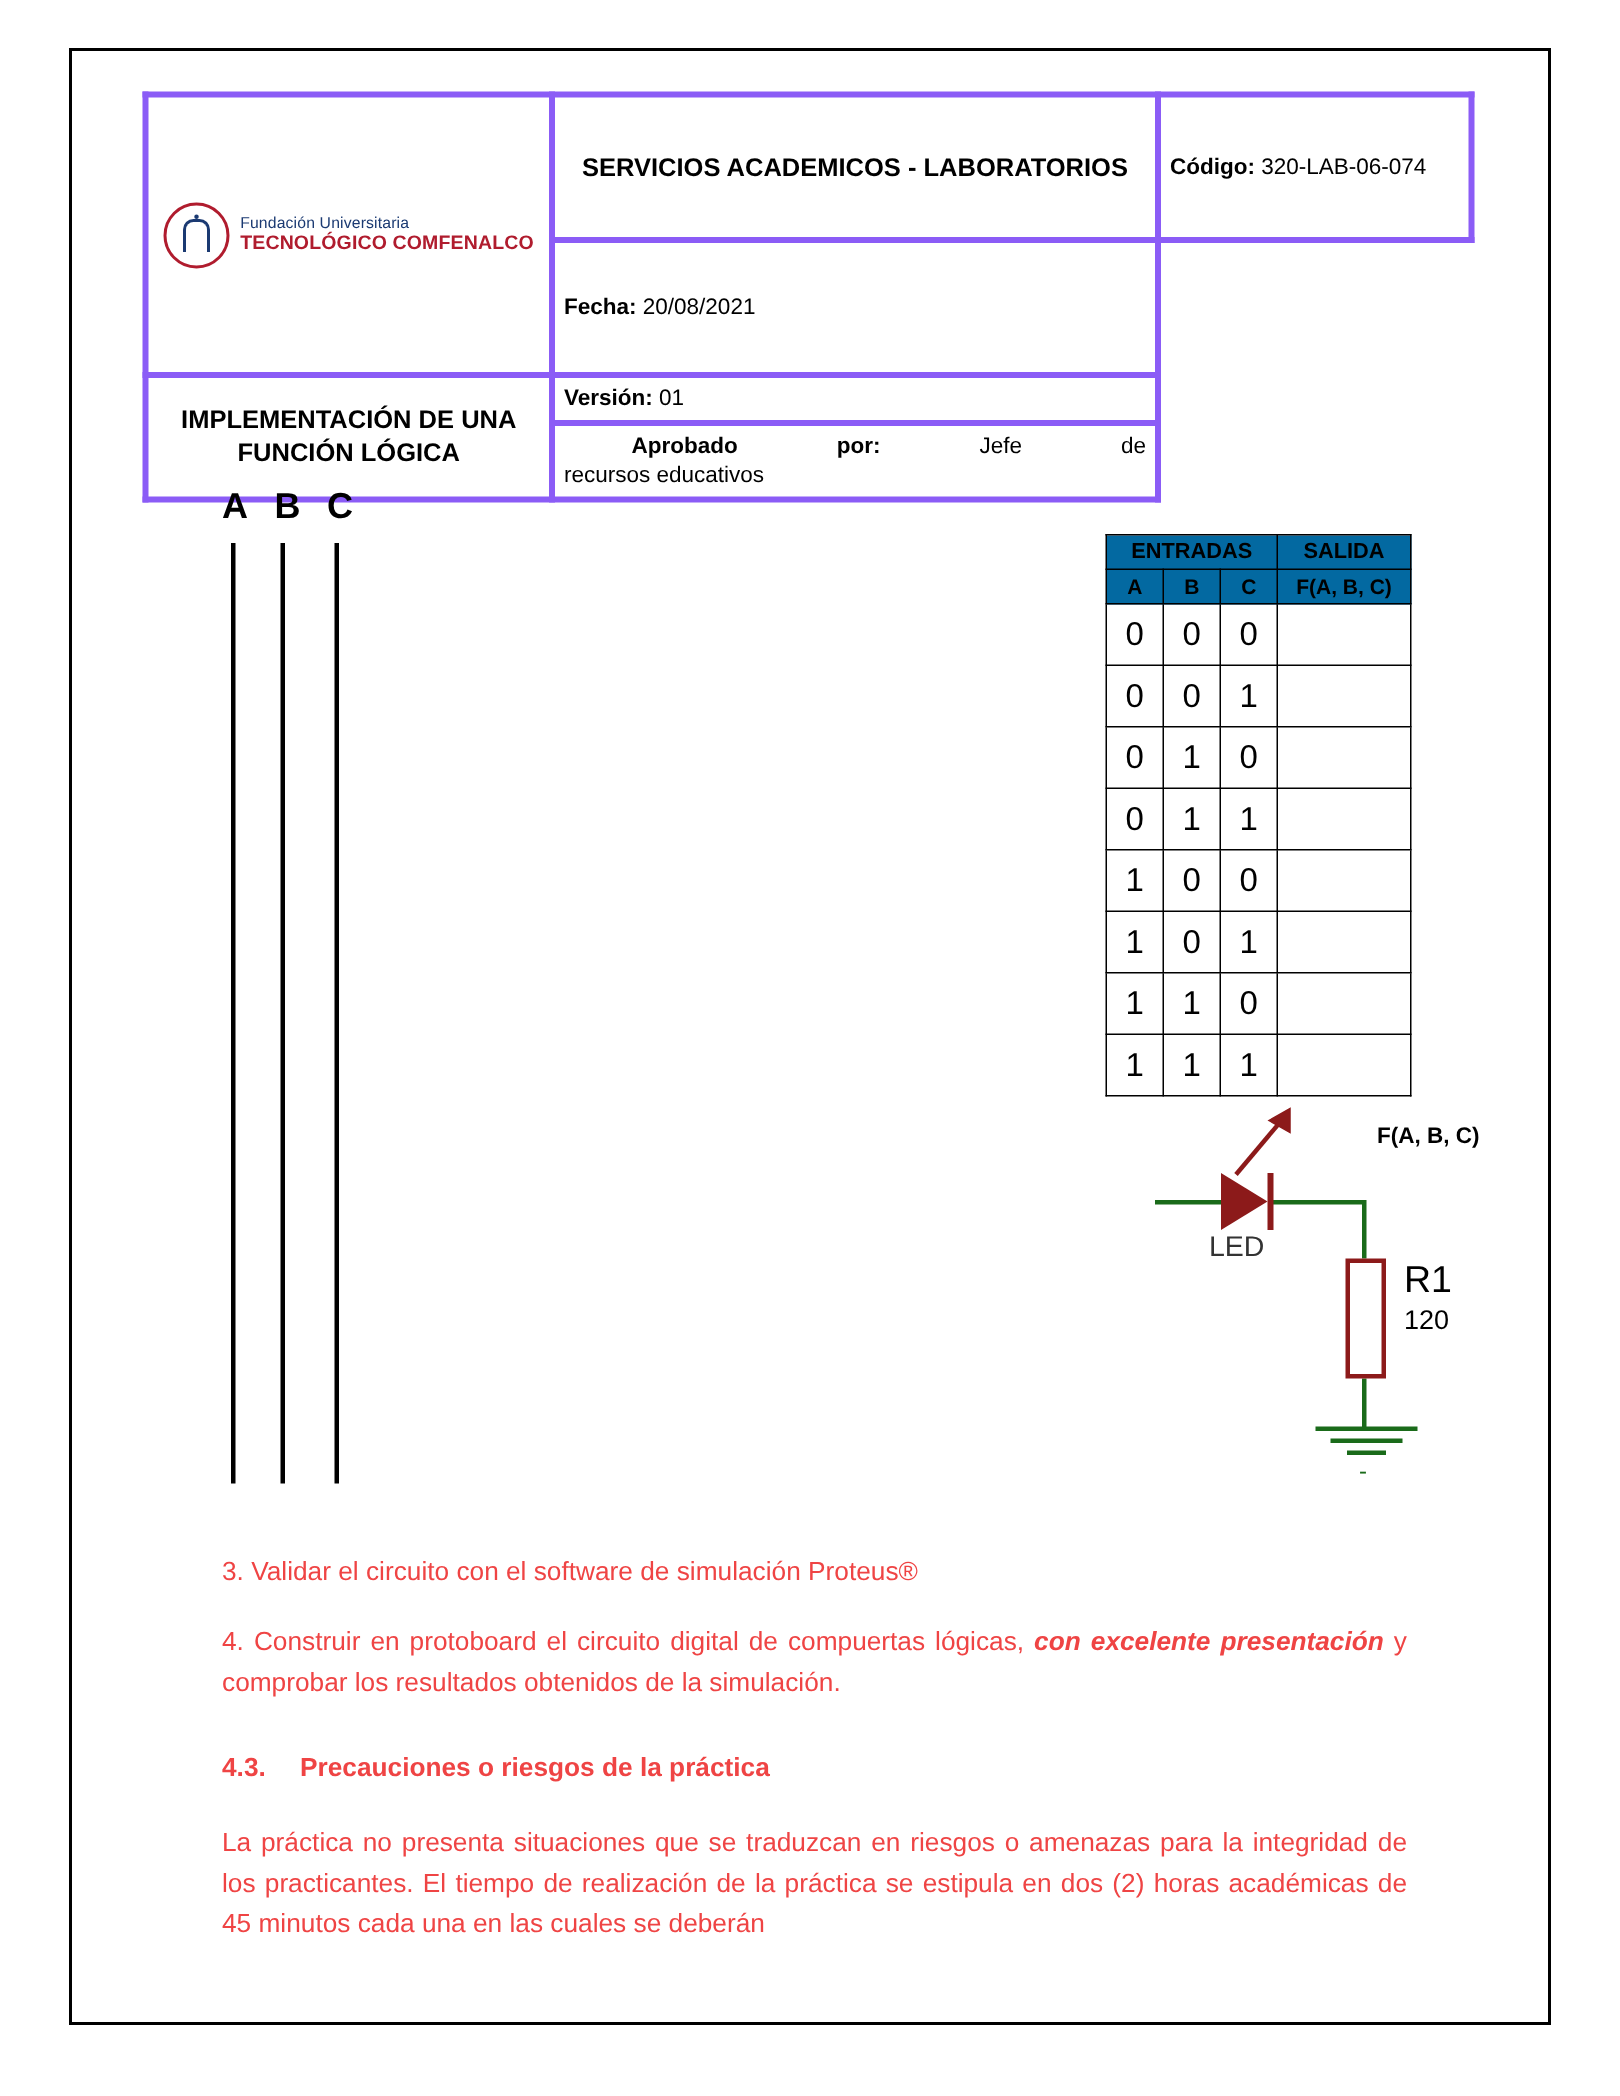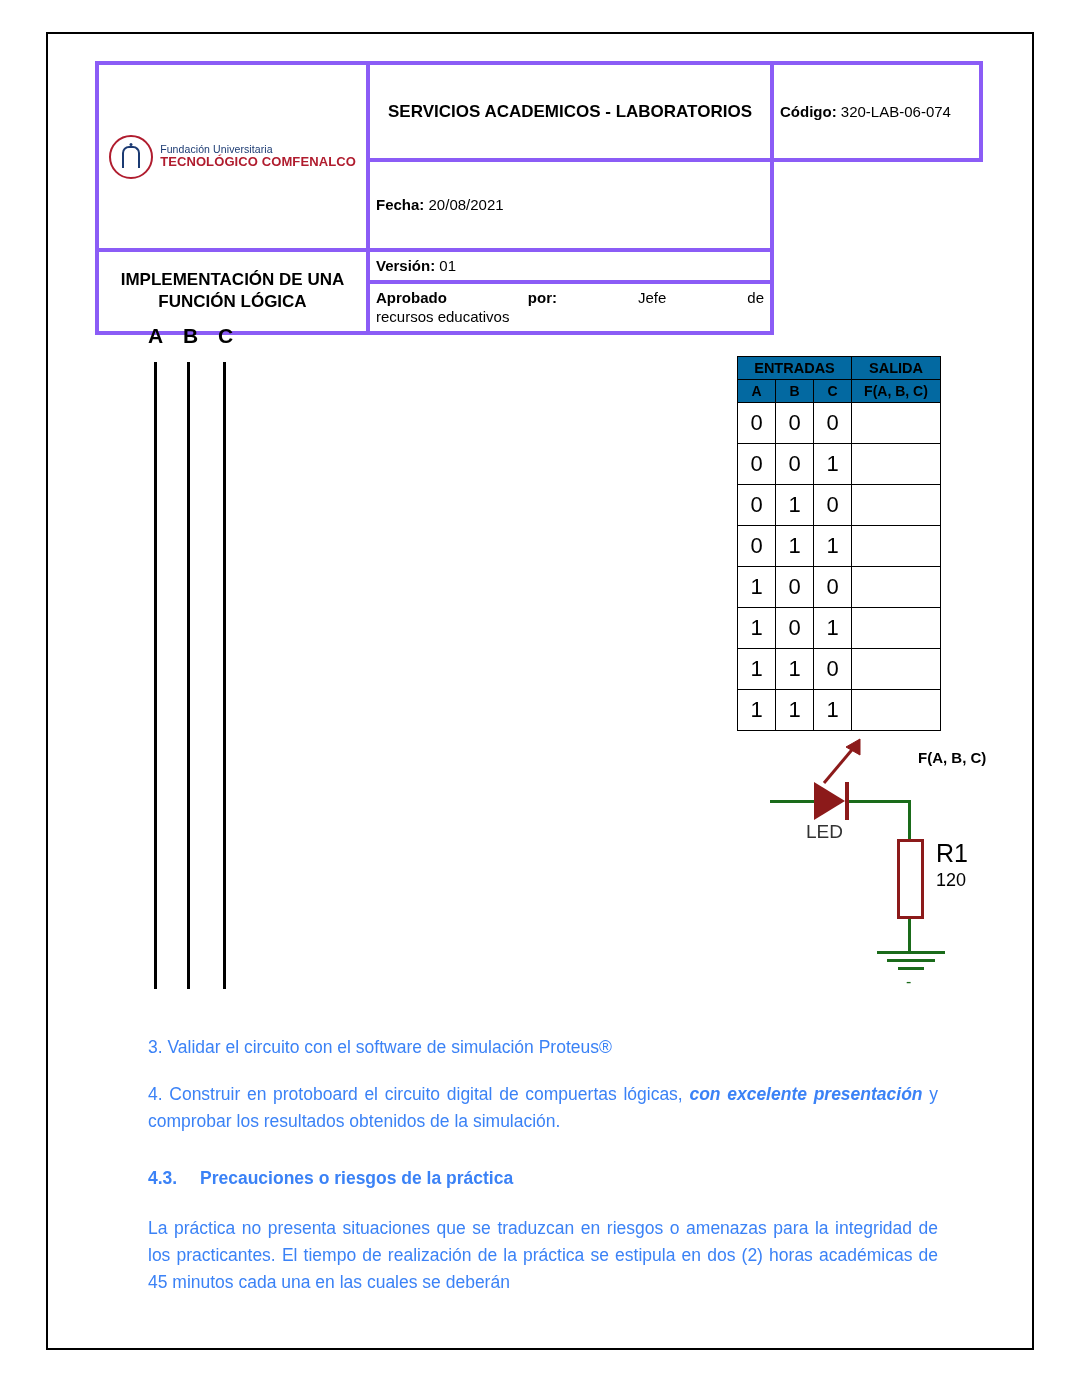--- a/index.html
+++ b/index.html
@@ -56,20 +56,21 @@
     line-height: 1.3;
   }
   .meta-cell b { font-weight: bold; }
   .meta-aprob {
     text-align: justify;
   }
   .meta-aprob .ln1 {
     display: block;
     text-align: justify;
     text-align-last: justify;
+    margin-left: 45px;
   }
 
   
   .logo-wrap {
     display: flex;
     align-items: center;
     justify-content: center;
     gap: 7px;
   }
   .logo-mark {
@@ -121,21 +122,21 @@
     position: absolute;
     left: 0;
     top: 250px;
     width: 988px;
     height: 720px;
   }
   .bus-labels {
     position: absolute;
     left: 100px;
     top: 40px;
-    font-size: 21px;
+    font-size: 24px;
     font-weight: bold;
     letter-spacing: 0;
   }
   .bus-labels span { display: inline-block; width: 35px; }
   .vline {
     position: absolute;
     width: 0;
     border-left: 3px solid #000;
     top: 78px;
     height: 627px;
@@ -265,21 +266,21 @@
   }
 
   
   .content {
     position: absolute;
     left: 100px;
     top: 1000px;
     width: 790px;
     font-size: 17.5px;
     line-height: 1.55;
-    color: #3b82f6;
+    color: #ef4444;
   }
   .content p { margin: 0 0 22px 0; }
   .content p.tight { margin-bottom: 20px; }
   .content b, .content strong { font-weight: bold; }
   .content em { font-style: italic; }
   .sec-head {
     font-weight: bold;
     font-size: 17.5px;
     margin: 30px 0 22px 0;
   }

